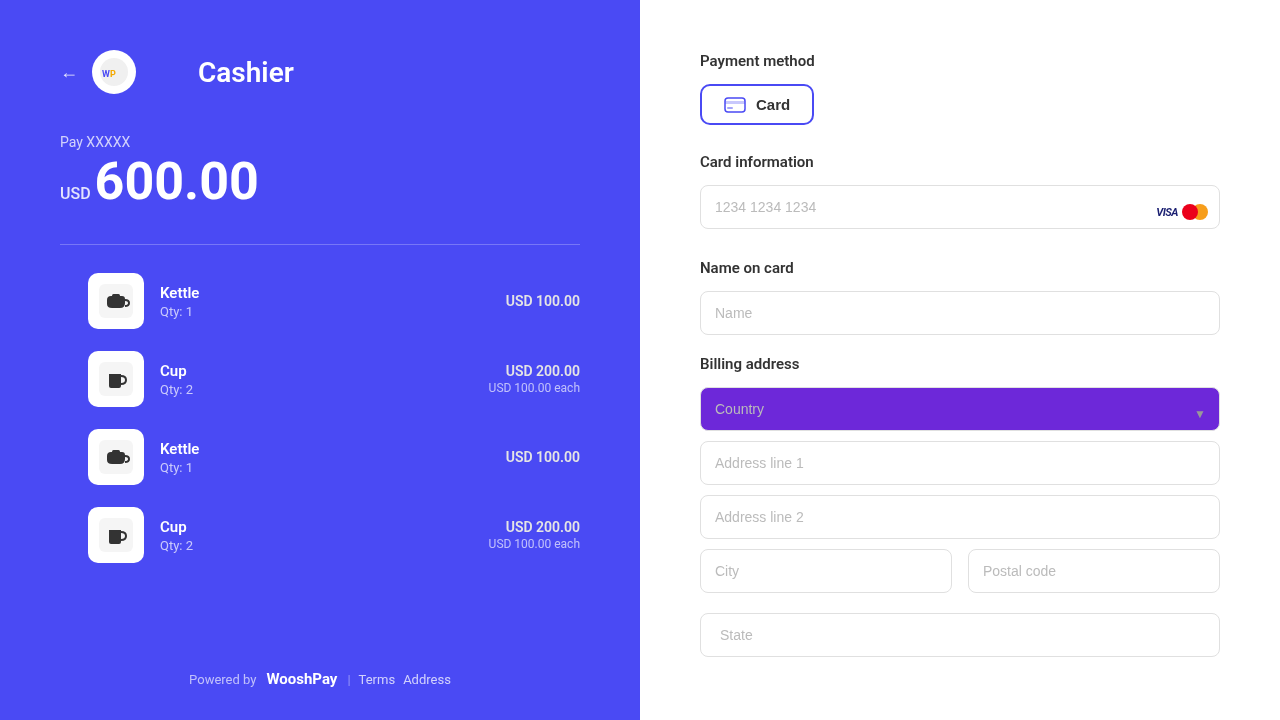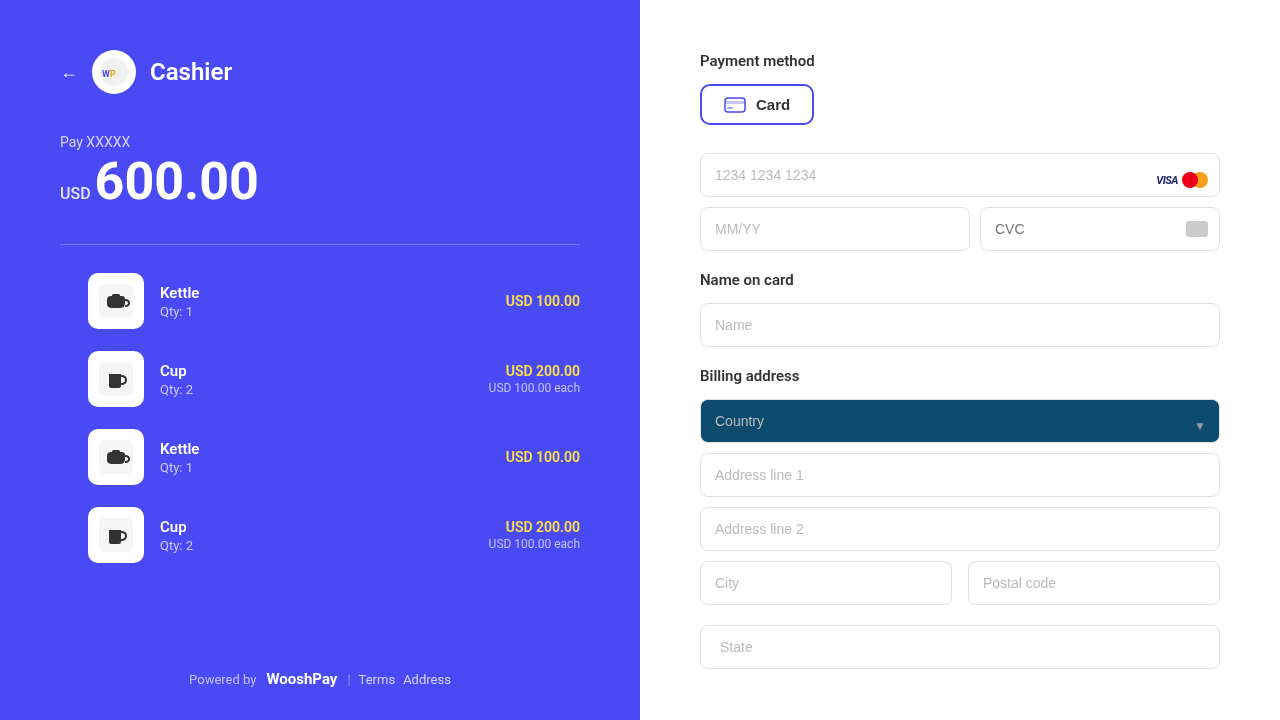--- a/index.html
+++ b/index.html
@@ -46,23 +46,24 @@
       justify-content: center;
       overflow: hidden;
     }
 
     .logo-circle svg {
       width: 30px;
       height: 30px;
     }
 
     .cashier-title {
-      font-size: 24px;
+      font-size: 28px;
       font-weight: 600;
       color: white;
+      margin-left: 48px;
     }
 
     .pay-label {
       font-size: 14px;
       color: rgba(255,255,255,0.75);
       margin-bottom: 6px;
     }
 
     .amount-row {
       display: flex;
@@ -135,21 +136,21 @@
       margin-top: 2px;
     }
 
     .item-price {
       text-align: right;
     }
 
     .item-total {
       font-size: 14px;
       font-weight: 600;
-      color: #fde047;
+      color: #e5e5e5;
     }
 
     .item-each {
       font-size: 12px;
       color: rgba(255,255,255,0.65);
       margin-top: 2px;
     }
 
     .footer {
       margin-top: auto;
@@ -337,21 +338,21 @@
 
     .country-select {
       width: 100%;
       height: 44px;
       border: 1px solid #e0e0e0;
       border-radius: 8px;
       padding: 0 14px;
       font-size: 14px;
       color: #bbb;
       outline: none;
-      background: #0c4a6e;
+      background: #6d28d9;
       appearance: none;
       margin-bottom: 10px;
       cursor: pointer;
     }
 
     .country-wrapper {
       position: relative;
     }
 
     .country-chevron {
@@ -494,35 +495,29 @@
       <svg class="card-icon-svg" viewBox="0 0 22 16" fill="none">
         <rect x="1" y="1" width="20" height="14" rx="3" stroke="#4a4af4" stroke-width="1.5" fill="white"></rect>
         <rect x="1" y="4" width="20" height="3" fill="#4a4af4" opacity="0.3"></rect>
         <rect x="3" y="10" width="6" height="2" rx="1" fill="#4a4af4" opacity="0.5"></rect>
       </svg>
       <span>Card</span>
     </button>
   </div>
 
   <div class="card-info-section">
+    <div class="section-title">Card information</div>
     <div class="card-number-wrapper">
       <input class="input-field" type="text" placeholder="1234 1234 1234" style="">
       <div class="card-brands">
         <span class="visa-badge">VISA</span>
         <div class="mc-badge">
           <div class="mc-left"></div>
           <div class="mc-right"></div>
         </div>
-      </div>
-    </div>
-    <div class="expiry-cvc-row">
-      <input class="input-field" type="text" style="margin-bottom: 0px;" placeholder="MM/YY">
-      <div class="cvc-wrapper">
-        <input type="text" style="width: 100%; height: 44px; border: 1px solid rgb(224, 224, 224); border-radius: 8px; padding: 0px 40px 0px 14px; font-size: 14px; outline: none;" placeholder="CVC">
-        <div class="cvc-icon" style="position:absolute;right:12px;top:50%;transform:translateY(-50%);width:22px;height:16px;background:#ccc;border-radius:3px;"></div>
       </div>
     </div>
   </div>
 
   <div class="name-section">
     <div class="section-title">Name on card</div>
     <input class="input-field" type="text" style="margin-bottom: 0px;" placeholder="Name">
   </div>
 
   <div class="billing-section">

